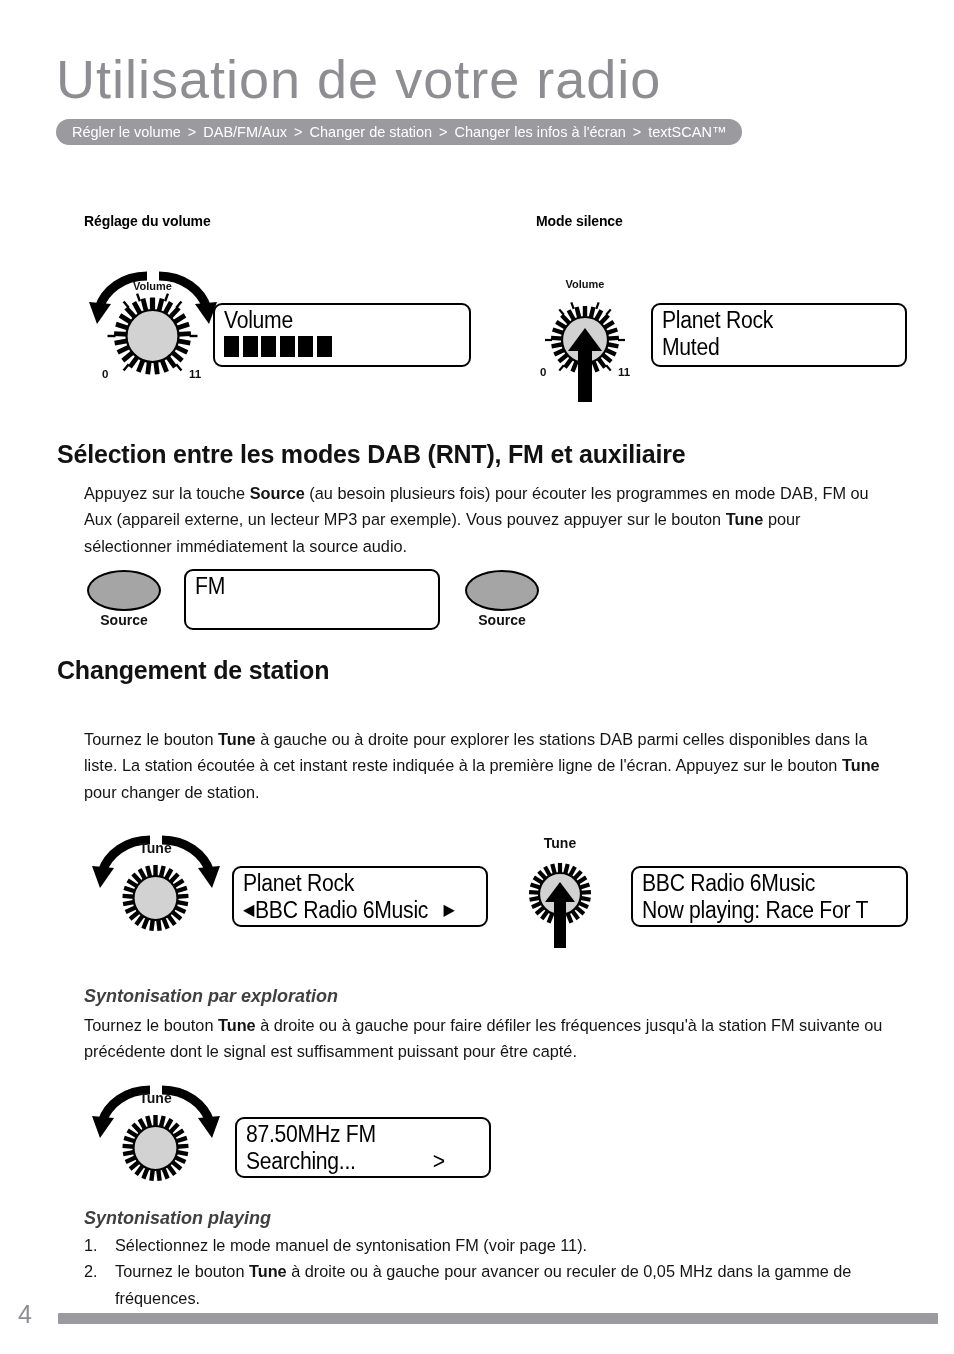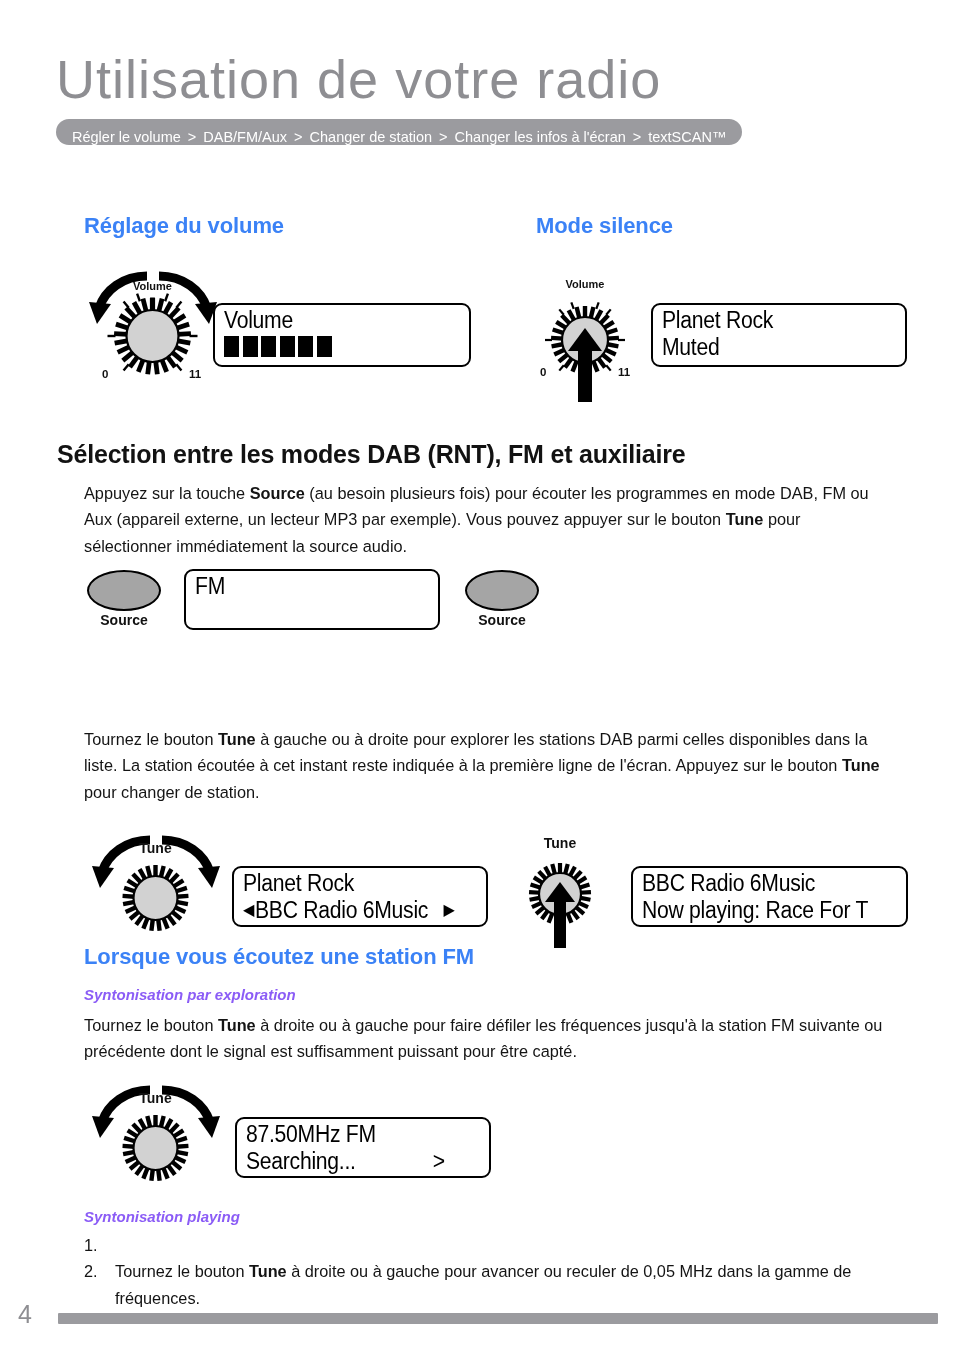--- a/index.html
+++ b/index.html
@@ -16,38 +16,38 @@
   .title {
     position: absolute; left: 56px; top: 52px;
     font-size: 54px; font-weight: 400; letter-spacing: 1px;
     color: #8e8e92; line-height: 1.0;
     white-space: nowrap;
   }
   .breadcrumb {
     position: absolute; left: 56px; top: 119px;
     height: 26px; padding: 0 16px;
     background: #9b9b9f; border-radius: 13px;
-    display: flex; align-items: flex-end;
+    display: flex; align-items: center;
     color: #ffffff; font-size: 14.5px; white-space: nowrap;
   }
   .bc-sep { margin: 0 7px; }
   .bc-item { }
 
   
   .h1 {
     position: absolute; font-size: 25px; font-weight: 600;
     color: #121212; white-space: nowrap; letter-spacing: -0.2px;
   }
   .h2 {
-    position: absolute; font-size: 22px; font-weight: 600;
-    color: #3b82f6; white-space: nowrap; letter-spacing: -0.1px;
+    position: absolute; font-size: 14px; font-weight: 600;
+    color: #000000; white-space: nowrap; letter-spacing: -0.1px;
   }
   .h3 {
-    position: absolute; font-size: 15px; font-weight: 700;
-    font-style: italic; color: #8b5cf6; white-space: nowrap;
+    position: absolute; font-size: 18px; font-weight: 700;
+    font-style: italic; color: #404040; white-space: nowrap;
   }
   .para {
     position: absolute; font-size: 16.3px; line-height: 1.62;
     color: #141414;
   }
   .para b { font-weight: 700; }
 
   
   .knob-wrap { position: absolute; }
   .knob-label {
@@ -274,20 +274,21 @@
   </div>
   <div class="lcd" style="left:184px; top:569px; width:256px; height:61px;">
     <div class="lcd-line">FM</div>
   </div>
 
   <div class="src-btn" style="left:465px; top:570px;">
     <div class="src-ellipse"></div>
     <div class="src-label">Source</div>
   </div>
 
+  <div class="h1" style="left:57px; top:656px;">Changement de station</div>
 
 
   <div class="para" style="left:84px; top:726px; width:800px;">
     <span>Tournez le bouton </span><b>Tune</b><span> à gauche ou à droite pour explorer les stations DAB parmi celles disponibles dans la liste. La station écoutée à cet instant reste indiquée à la première ligne de l'écran. Appuyez sur le bouton </span><b>Tune</b><span> pour changer de station.</span>
   </div>
 
   <div class="knob-wrap" style="left:88px; top:828px; width:135px; height:110px;">
     <svg width="135" height="110" viewBox="0 0 135 110">
       <path d="M62 12 C 38 12, 20 26, 14 44" stroke="#000" stroke-width="9" fill="none"></path>
       <polygon points="4,38 26,40 12,60"></polygon>
@@ -370,21 +371,20 @@
       </g>
     </svg>
     <div class="knob-label big" style="left:40px; top:-3px;">Tune</div>
   </div>
 
   <div class="lcd" style="left:631px; top:866px; width:277px; height:61px;">
     <div class="lcd-line">BBC Radio 6Music</div>
     <div class="lcd-line">Now playing: Race For T</div>
   </div>
 
-  <div class="h2" style="left:84px; top:944px;">Lorsque vous écoutez une station FM</div>
 
   <div class="h3" style="left:84px; top:986px;">Syntonisation par exploration</div>
 
   <div class="para" style="left:84px; top:1012px; width:800px;">
     <span>Tournez le bouton </span><b>Tune</b><span> à droite ou à gauche pour faire défiler les fréquences jusqu'à la station FM suivante ou précédente dont le signal est suffisamment puissant pour être capté.</span>
   </div>
 
   <div class="knob-wrap" style="left:88px; top:1078px; width:135px; height:110px;">
     <svg width="135" height="110" viewBox="0 0 135 110">
       <path d="M62 12 C 38 12, 20 26, 14 44" stroke="#000" stroke-width="9" fill="none"></path>
@@ -430,20 +430,23 @@
       <span style="margin-left:auto;padding-right:18px;">&gt;</span>
     </div>
   </div>
 
 
   <div class="h3" style="left:84px; top:1208px;">Syntonisation playing</div>
 
   <div class="olist" style="left:84px; top:1232px; width:800px;">
     <div class="row">
       <span class="num">1.</span>
+      <span>
+        <span>Sélectionnez le mode manuel de syntonisation FM (voir page 11).</span><b></b><span></span>
+      </span>
     </div>
     <div class="row">
       <span class="num">2.</span>
       <span>
         <span>Tournez le bouton </span><b>Tune</b><span> à droite ou à gauche pour avancer ou reculer de 0,05 MHz dans la gamme de fréquences.</span>
       </span>
     </div>
   </div>
 
   <div class="pagenum">4</div>

